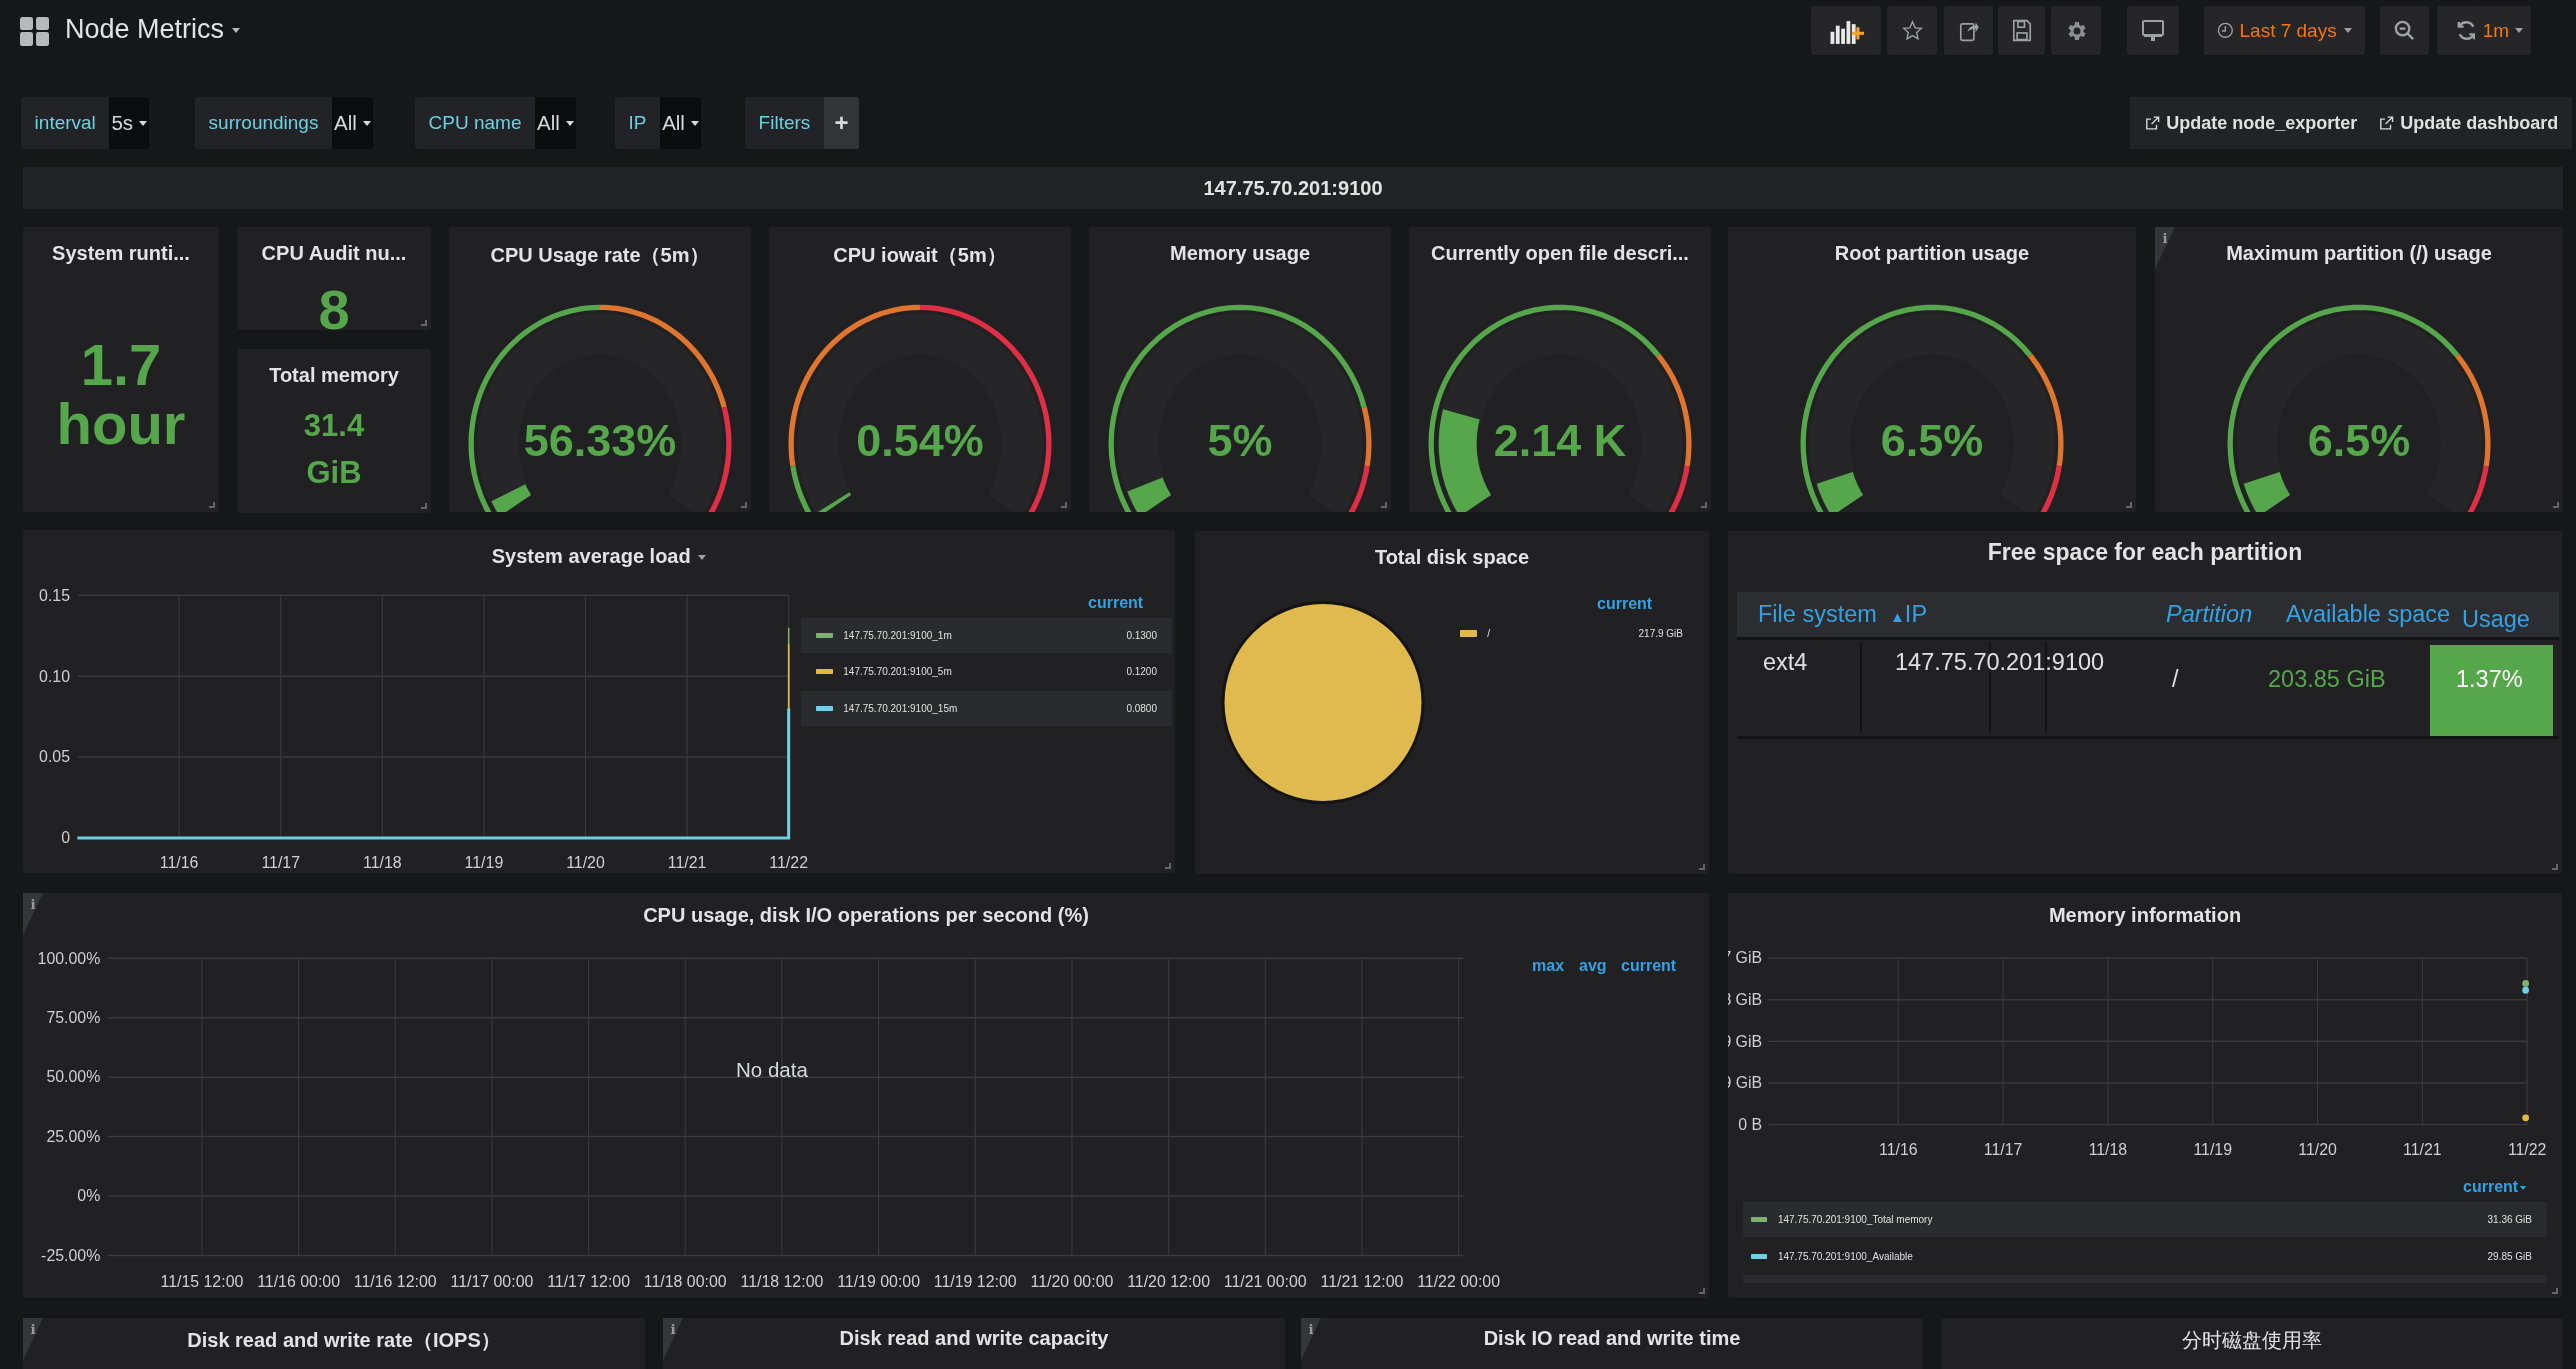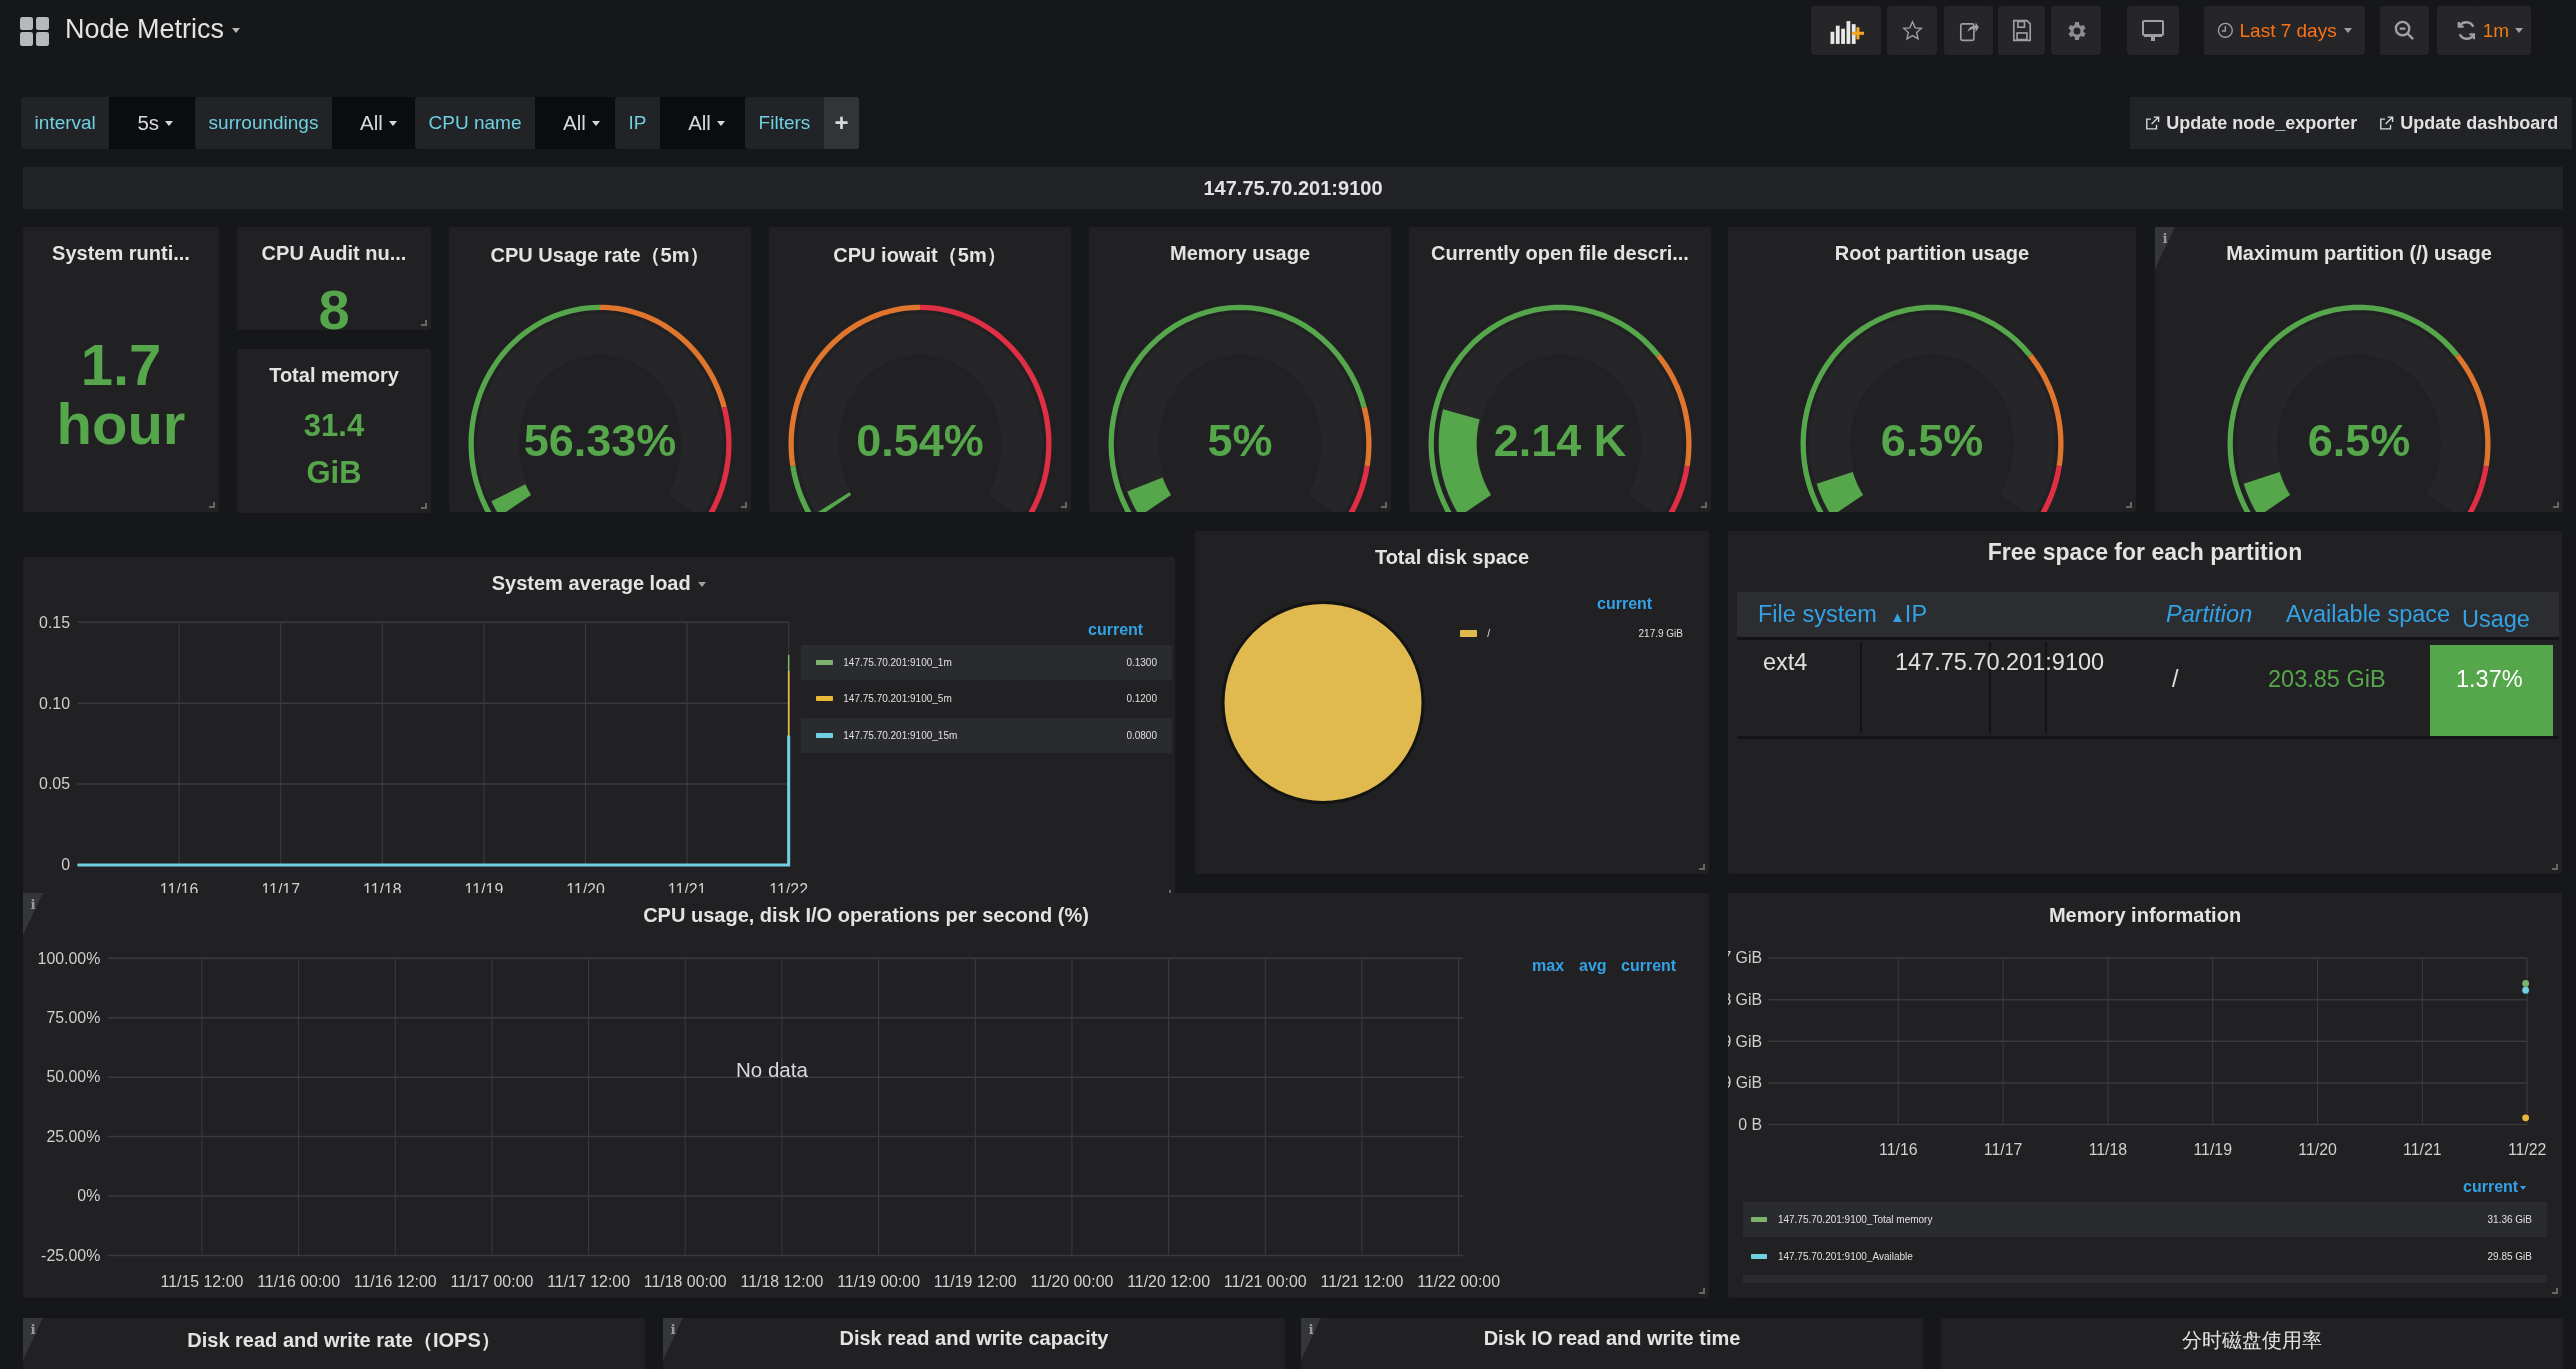--- a/index.html
+++ b/index.html
@@ -11,21 +11,21 @@
   .logo-grid { position: absolute; left: 20px; top: 16.7px; width: 29px; height: 29px; display: grid; grid-template-columns: 1fr 1fr; grid-gap: 2.3px; }
   .logo-grid span { background: #b7b8b9; border-radius: 2.3px; }
   .dash-title { position: absolute; left: 65px; top: 13.6px; font-size: 27px; color: #e3e3e3; }
   .caret { display: inline-block; width: 0; height: 0; border-left: 4.5px solid transparent; border-right: 4.5px solid transparent; border-top: 5.3px solid #b8b8b8; vertical-align: middle; margin-left: 7.6px; }
   .nav-btn { position: absolute; top: 6px; height: 49px; background: #262628; border-radius: 3px; display: flex; align-items: center; justify-content: center; color: #9fa0a2; font-size: 20px; }
   .nav-btn svg { display: block; }
 
   
   .var { position: absolute; top: 97px; height: 52px; display: flex; border-radius: 3px; overflow: hidden; background: #222326; }
   .var .lbl { color: #6ed0e0; font-size: 19px; padding: 0 13.6px; display: flex; align-items: center; }
-  .var .val { background: #0b0c0e; color: #d8d9da; font-size: 20.5px; padding: 0 28px; display: flex; align-items: center; }
+  .var .val { background: #0b0c0e; color: #d8d9da; font-size: 20.5px; padding: 0 2px; display: flex; align-items: center; }
   .var .val .caret { border-top-color: #d8d9da; margin-left: 6px; }
   .var .plus { background: #333437; color: #d8d9da; font-size: 24px; width: 35px; display: flex; align-items: center; justify-content: center; font-weight: bold; }
   .link-btn { position: absolute; top: 97px; height: 52px; background: #222326; color: #e0e0e0; font-size: 18px; font-weight: bold; display: flex; align-items: center; padding: 0 13.6px; gap: 6px; }
 
   
   .row-title { position: absolute; left: 23px; top: 167px; width: 2540px; height: 42px; background: #222326; display: flex; align-items: center; justify-content: center; font-size: 20px; font-weight: bold; color: #e2e2e2; }
 
   
   .panel { position: absolute; background: #212124; border-radius: 2.3px; }
   .panel-title { position: absolute; left: 0; right: 0; top: 15px; text-align: center; font-size: 20px; font-weight: bold; color: #e3e3e3; white-space: nowrap; }
@@ -279,21 +279,21 @@
       <path d="M135.0 382.7L125.9 366.7L118.6 349.8L112.9 332.2L109.2 314.0L107.2 295.5L107.2 276.8L109.1 258.3L112.9 240.1L118.5 222.4L125.8 205.5L134.9 189.5L145.5 174.7L157.5 161.2L170.9 149.1L185.4 138.6L200.9 129.9L217.2 123.0L234.2 118.0L251.5 115.0L269.0 114.0L286.5 115.0L303.8 118.0L320.8 123.0L337.1 129.9L352.6 138.6L367.1 149.1L380.5 161.2L392.5 174.7L403.1 189.5L412.2 205.5L419.5 222.4L425.1 240.1L428.9 258.3L430.8 276.8L430.8 295.5L428.8 314.0L425.1 332.2L419.4 349.8L412.1 366.7L403.0 382.7L358.3 352.3L364.4 341.4L369.3 329.8L373.0 317.7L375.6 305.2L376.8 292.5L376.8 279.7L375.6 267.0L373.1 254.5L369.4 242.4L364.4 230.8L358.4 219.8L351.3 209.6L343.3 200.4L334.4 192.1L324.7 184.9L314.4 178.9L303.5 174.2L292.2 170.8L280.7 168.7L269.0 168.0L257.3 168.7L245.8 170.8L234.5 174.2L223.6 178.9L213.3 184.9L203.6 192.1L194.7 200.4L186.7 209.6L179.6 219.8L173.6 230.8L168.6 242.4L164.9 254.5L162.4 267.0L161.2 279.7L161.2 292.5L162.4 305.2L165.0 317.7L168.7 329.8L173.6 341.4L179.7 352.3Z" fill="#262628"></path>
       <path d="M128.4 387.2L121.6 375.6L115.6 363.5L110.5 351.0L106.3 338.1L103.0 324.9L100.7 311.4L99.4 297.8L99.0 284.2L99.6 270.6L101.2 257.0L103.8 243.6L107.3 230.5L111.7 217.7L117.1 205.2L123.3 193.3L130.3 181.9L138.2 171.0L146.8 160.9L156.1 151.4L166.1 142.7L176.6 134.9L187.7 127.9L199.3 121.8L211.2 116.7L223.5 112.6L236.0 109.4L248.8 107.3L261.6 106.2L274.5 106.1L287.4 107.1L300.1 109.0L312.7 112.1L325.1 116.1L337.1 121.1L348.7 127.0L359.8 133.8L370.5 141.6L380.5 150.1L389.9 159.5L398.6 169.5" fill="none" stroke="#56a64b" stroke-width="7"></path>
       <path d="M398.6 169.5L401.0 172.5L403.3 175.6L405.5 178.7L407.7 181.9L409.8 185.1L411.8 188.3L413.8 191.6L415.7 195.0L417.5 198.3L419.2 201.8L420.9 205.2L422.5 208.7L424.1 212.3L425.6 215.9L427.0 219.5L428.3 223.1L429.5 226.8L430.7 230.5L431.8 234.2L432.8 238.0L433.8 241.7L434.6 245.5L435.4 249.3L436.1 253.2L436.8 257.0L437.3 260.9L437.8 264.7L438.2 268.6L438.5 272.5L438.8 276.4L438.9 280.3L439.0 284.2L439.0 288.1L438.9 292.0L438.7 295.9L438.5 299.8L438.2 303.7L437.8 307.5L437.3 311.4L436.7 315.3" fill="none" stroke="#e0752d" stroke-width="7"></path>
       <path d="M436.7 315.3L436.4 317.2L436.1 319.1L435.7 321.0L435.4 322.9L435.0 324.9L434.6 326.8L434.2 328.7L433.7 330.5L433.2 332.4L432.8 334.3L432.3 336.2L431.7 338.1L431.2 339.9L430.6 341.8L430.0 343.6L429.5 345.5L428.8 347.3L428.2 349.1L427.5 351.0L426.9 352.8L426.2 354.6L425.5 356.4L424.7 358.2L424.0 360.0L423.2 361.7L422.4 363.5L421.6 365.3L420.8 367.0L420.0 368.7L419.1 370.5L418.2 372.2L417.4 373.9L416.4 375.6L415.5 377.3L414.6 379.0L413.6 380.6L412.6 382.3L411.6 383.9L410.6 385.6L409.6 387.2" fill="none" stroke="#e02f44" stroke-width="7"></path>
       <path d="M136.7 381.6L136.0 380.6L135.4 379.6L134.8 378.6L134.2 377.6L133.6 376.5L133.0 375.5L132.4 374.5L131.8 373.5L131.2 372.5L130.7 371.4L130.1 370.4L129.5 369.3L129.0 368.3L128.5 367.2L127.9 366.2L127.4 365.1L126.9 364.1L126.4 363.0L125.8 361.9L125.3 360.9L124.9 359.8L124.4 358.7L123.9 357.6L123.4 356.5L123.0 355.4L122.5 354.3L122.1 353.2L121.6 352.1L121.2 351.0L120.7 349.9L120.3 348.8L119.9 347.7L119.5 346.6L119.1 345.5L118.7 344.3L118.3 343.2L118.0 342.1L117.6 341.0L117.2 339.8L116.9 338.7L164.4 323.2L164.7 324.0L164.9 324.8L165.2 325.6L165.4 326.4L165.7 327.2L165.9 328.0L166.2 328.8L166.5 329.6L166.8 330.3L167.1 331.1L167.4 331.9L167.7 332.7L168.0 333.5L168.3 334.2L168.6 335.0L168.9 335.8L169.2 336.6L169.6 337.3L169.9 338.1L170.2 338.8L170.6 339.6L170.9 340.4L171.3 341.1L171.6 341.9L172.0 342.6L172.4 343.3L172.7 344.1L173.1 344.8L173.5 345.6L173.9 346.3L174.3 347.0L174.7 347.8L175.1 348.5L175.5 349.2L175.9 349.9L176.3 350.6L176.7 351.3L177.2 352.0L177.6 352.7L178.0 353.5Z" fill="#56a64b"></path>
     </svg>
   <div class="gauge-val" style="top:188px;">6.5%</div>
   <div class="corner"></div>
 </div>
 
-<div class="panel" style="left:23px;top:557px;width:1152px;height:343px;">
+<div class="panel" style="left:23px;top:530px;width:1152px;height:343px;">
   <div class="panel-title">
     <span>System average load</span><span class="caret" style="border-top-color:#9fa0a2;"></span>
   </div>
   <svg id="load-chart" class="abs" style="left:0;top:0;" width="796" height="343" viewBox="0 0 1050 452">
       <line x1="72" x2="1010" y1="406" y2="406" stroke="#3a3a3d" stroke-width="2"></line>
       <text x="62" y="413" text-anchor="end" class="axis-label">0</text>
       <line x1="72" x2="1010" y1="299.3333333333333" y2="299.3333333333333" stroke="#3a3a3d" stroke-width="2"></line>
       <text x="62" y="306.3333333333333" text-anchor="end" class="axis-label">0.05</text>
       <line x1="72" x2="1010" y1="192.66666666666663" y2="192.66666666666663" stroke="#3a3a3d" stroke-width="2"></line>
       <text x="62" y="199.66666666666663" text-anchor="end" class="axis-label">0.10</text>

